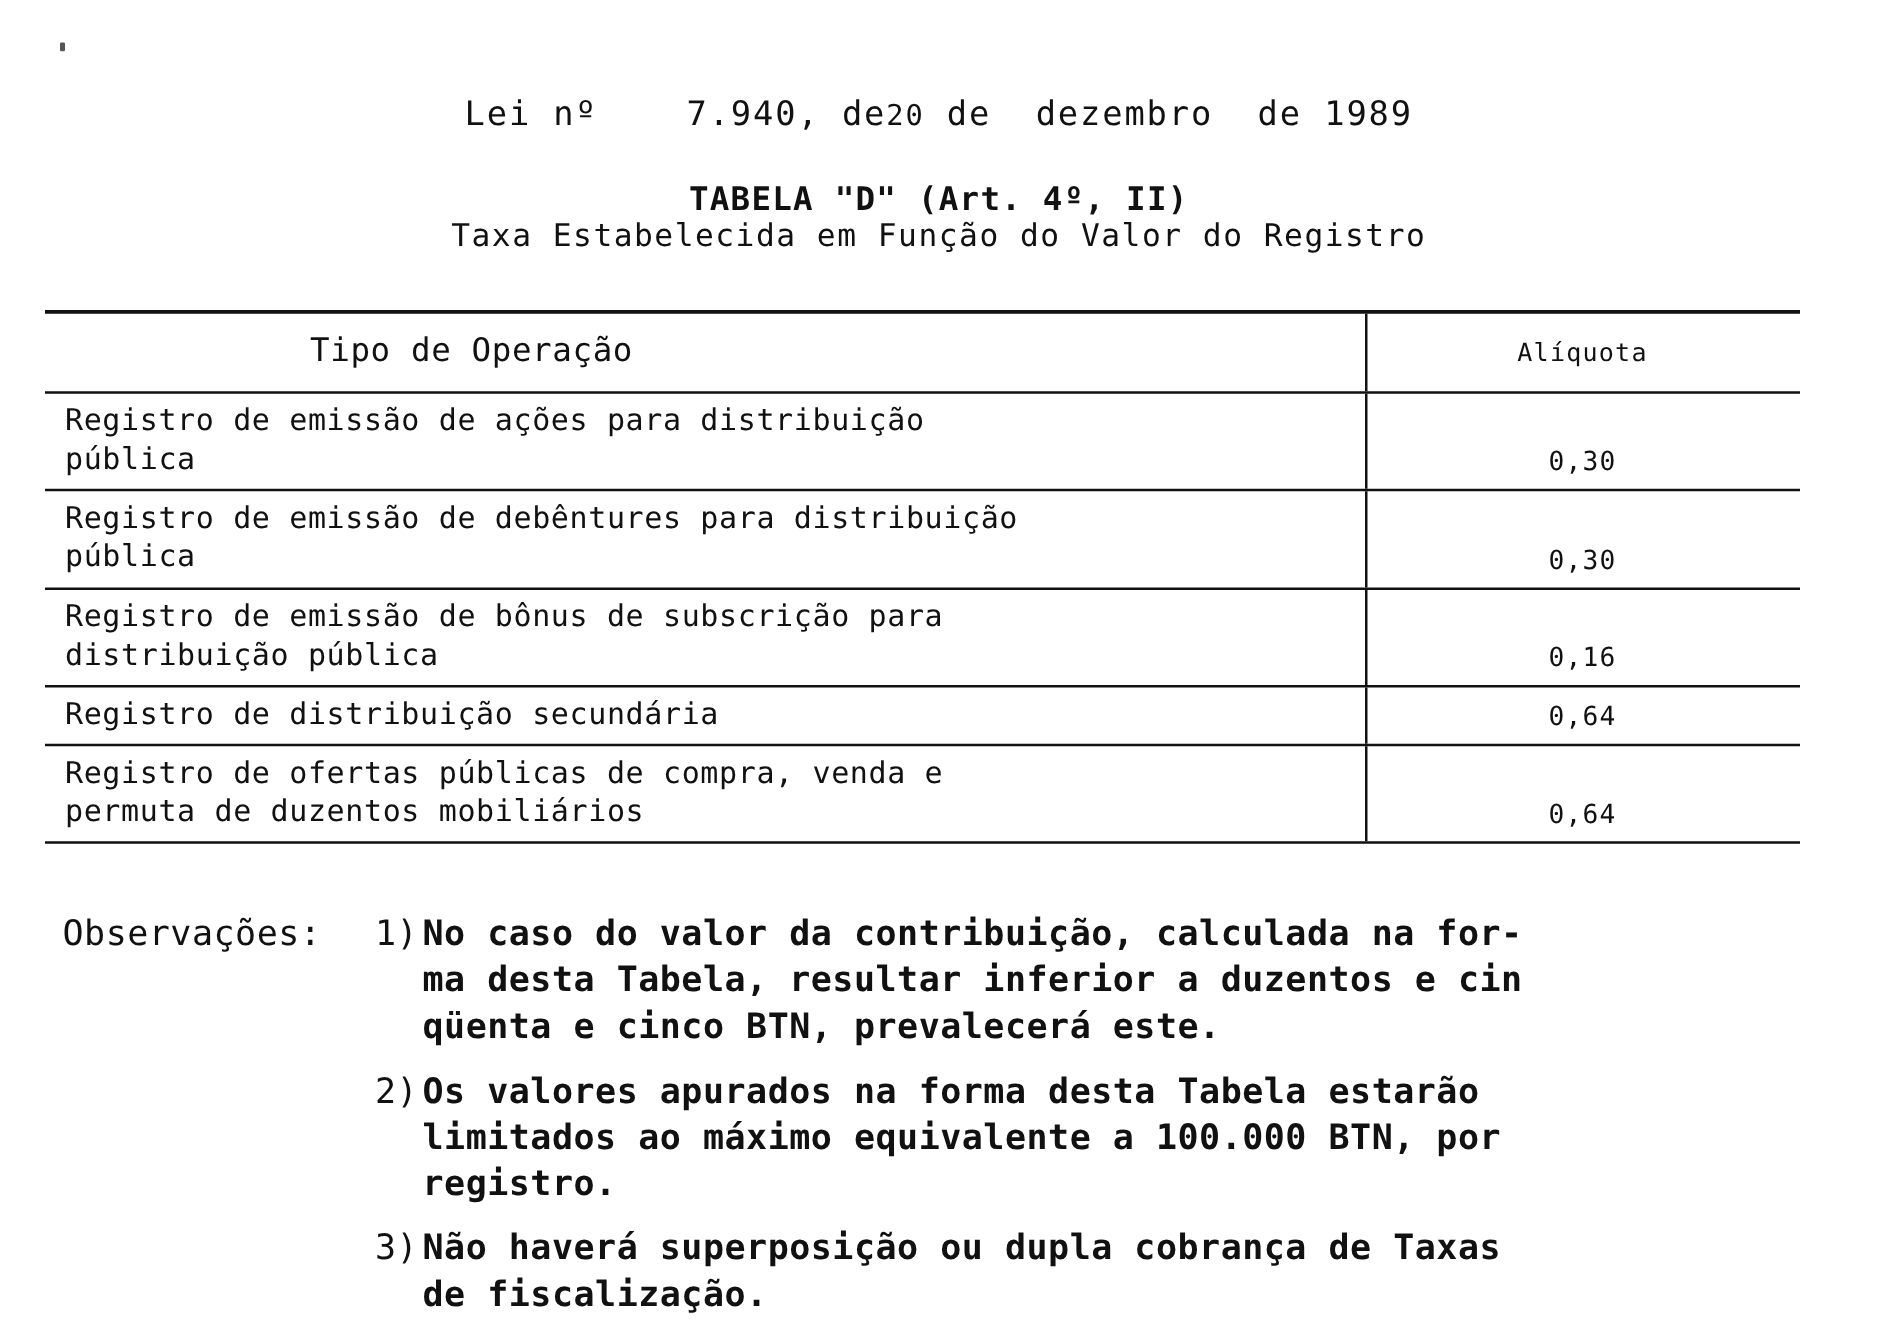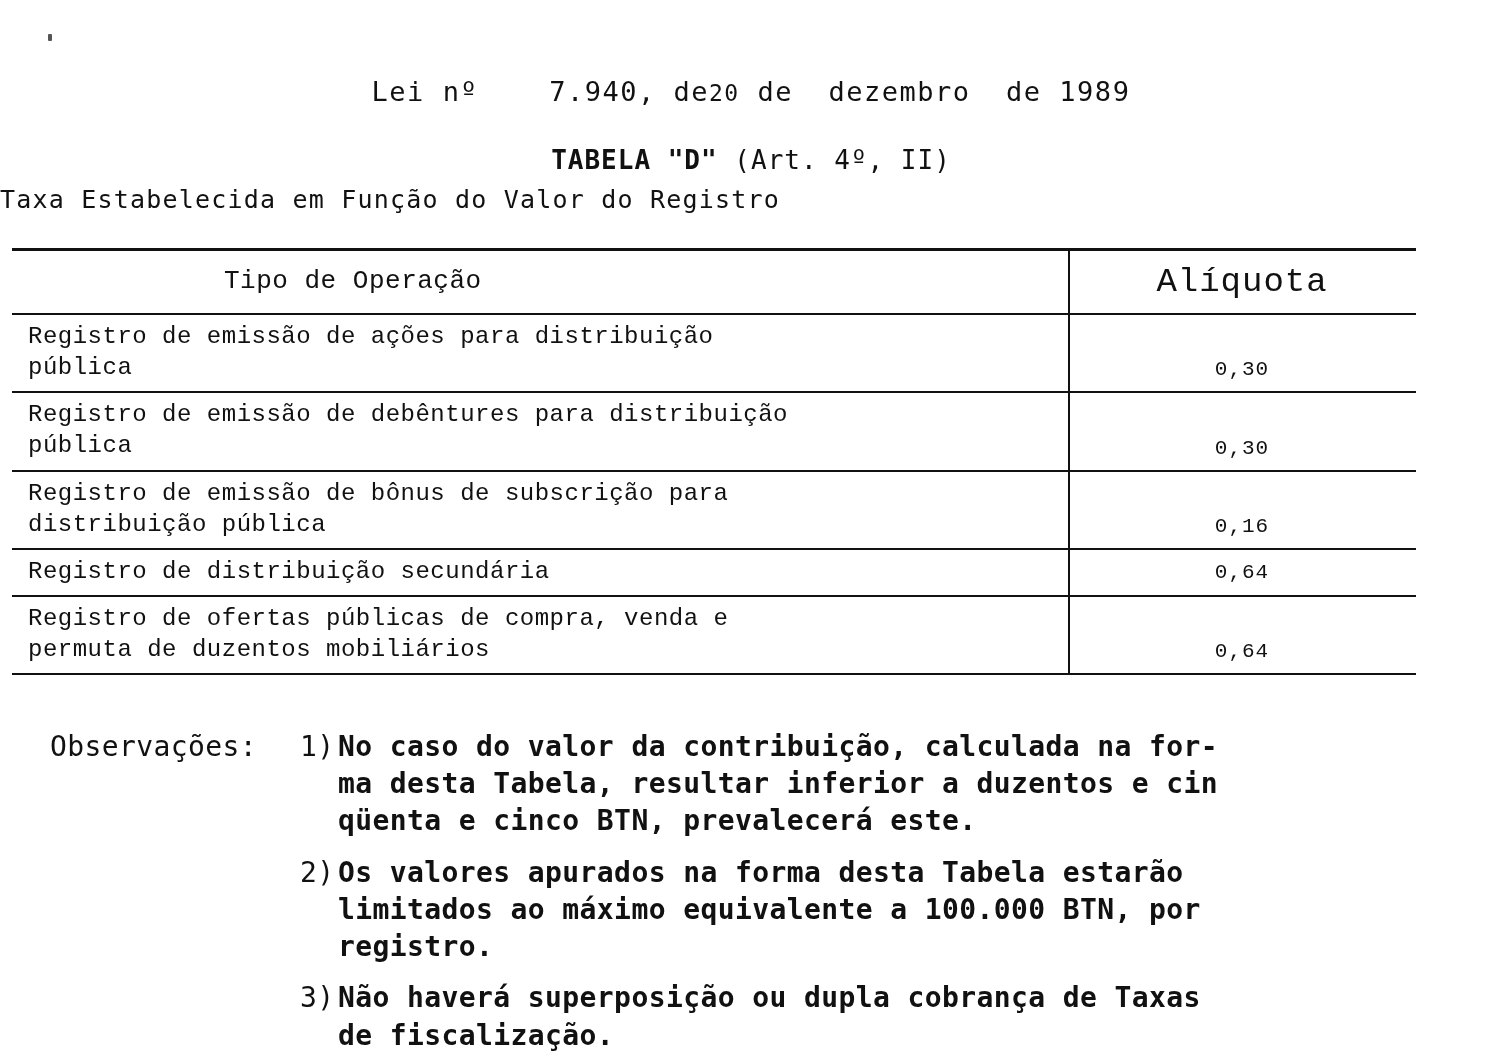--- a/index.html
+++ b/index.html
@@ -40,39 +40,39 @@
     position: absolute;
     top: 145px;
     left: 0;
     width: 1502px;
     text-align: center;
     font-size: 26px;
     font-weight: bold;
     letter-spacing: 1px;
     white-space: pre;
   }
-  .tabela-title .normal { font-weight: normal; }
+  .tabela-title .normal { font-weight: bold; }
 
   .subtitle {
     position: absolute;
-    top: 185px;
+    top: 174px;
     left: 0;
     width: 1502px;
+    text-align: center;
     font-size: 25px;
     letter-spacing: 1.2px;
     white-space: pre;
   }
 
   
   .table-wrap {
     position: absolute;
     top: 248px;
-    left: 12px;
+    left: 36px;
     width: 1404px;
-    font-family: Liberation Mono, monospace;
   }
   .rule-top {
     height: 3px;
     background: #111;
     width: 100%;
     margin: 0;
   }
   .rule {
     height: 2px;
     background: #111;
@@ -114,21 +114,21 @@
     width: 2px;
     background: #111;
   }
   .head-row .cell-desc {
     font-size: 26px;
     padding: 14px 10px 14px 212px;
   }
   .head-row .cell-rate {
     align-items: center;
     padding-bottom: 0;
-    font-size: 34px;
+    font-size: 20px;
   }
 
   
   .obs {
     position: absolute;
     top: 728px;
     left: 24px;
     width: 1420px;
     font-size: 28px;
     line-height: 1.33;

